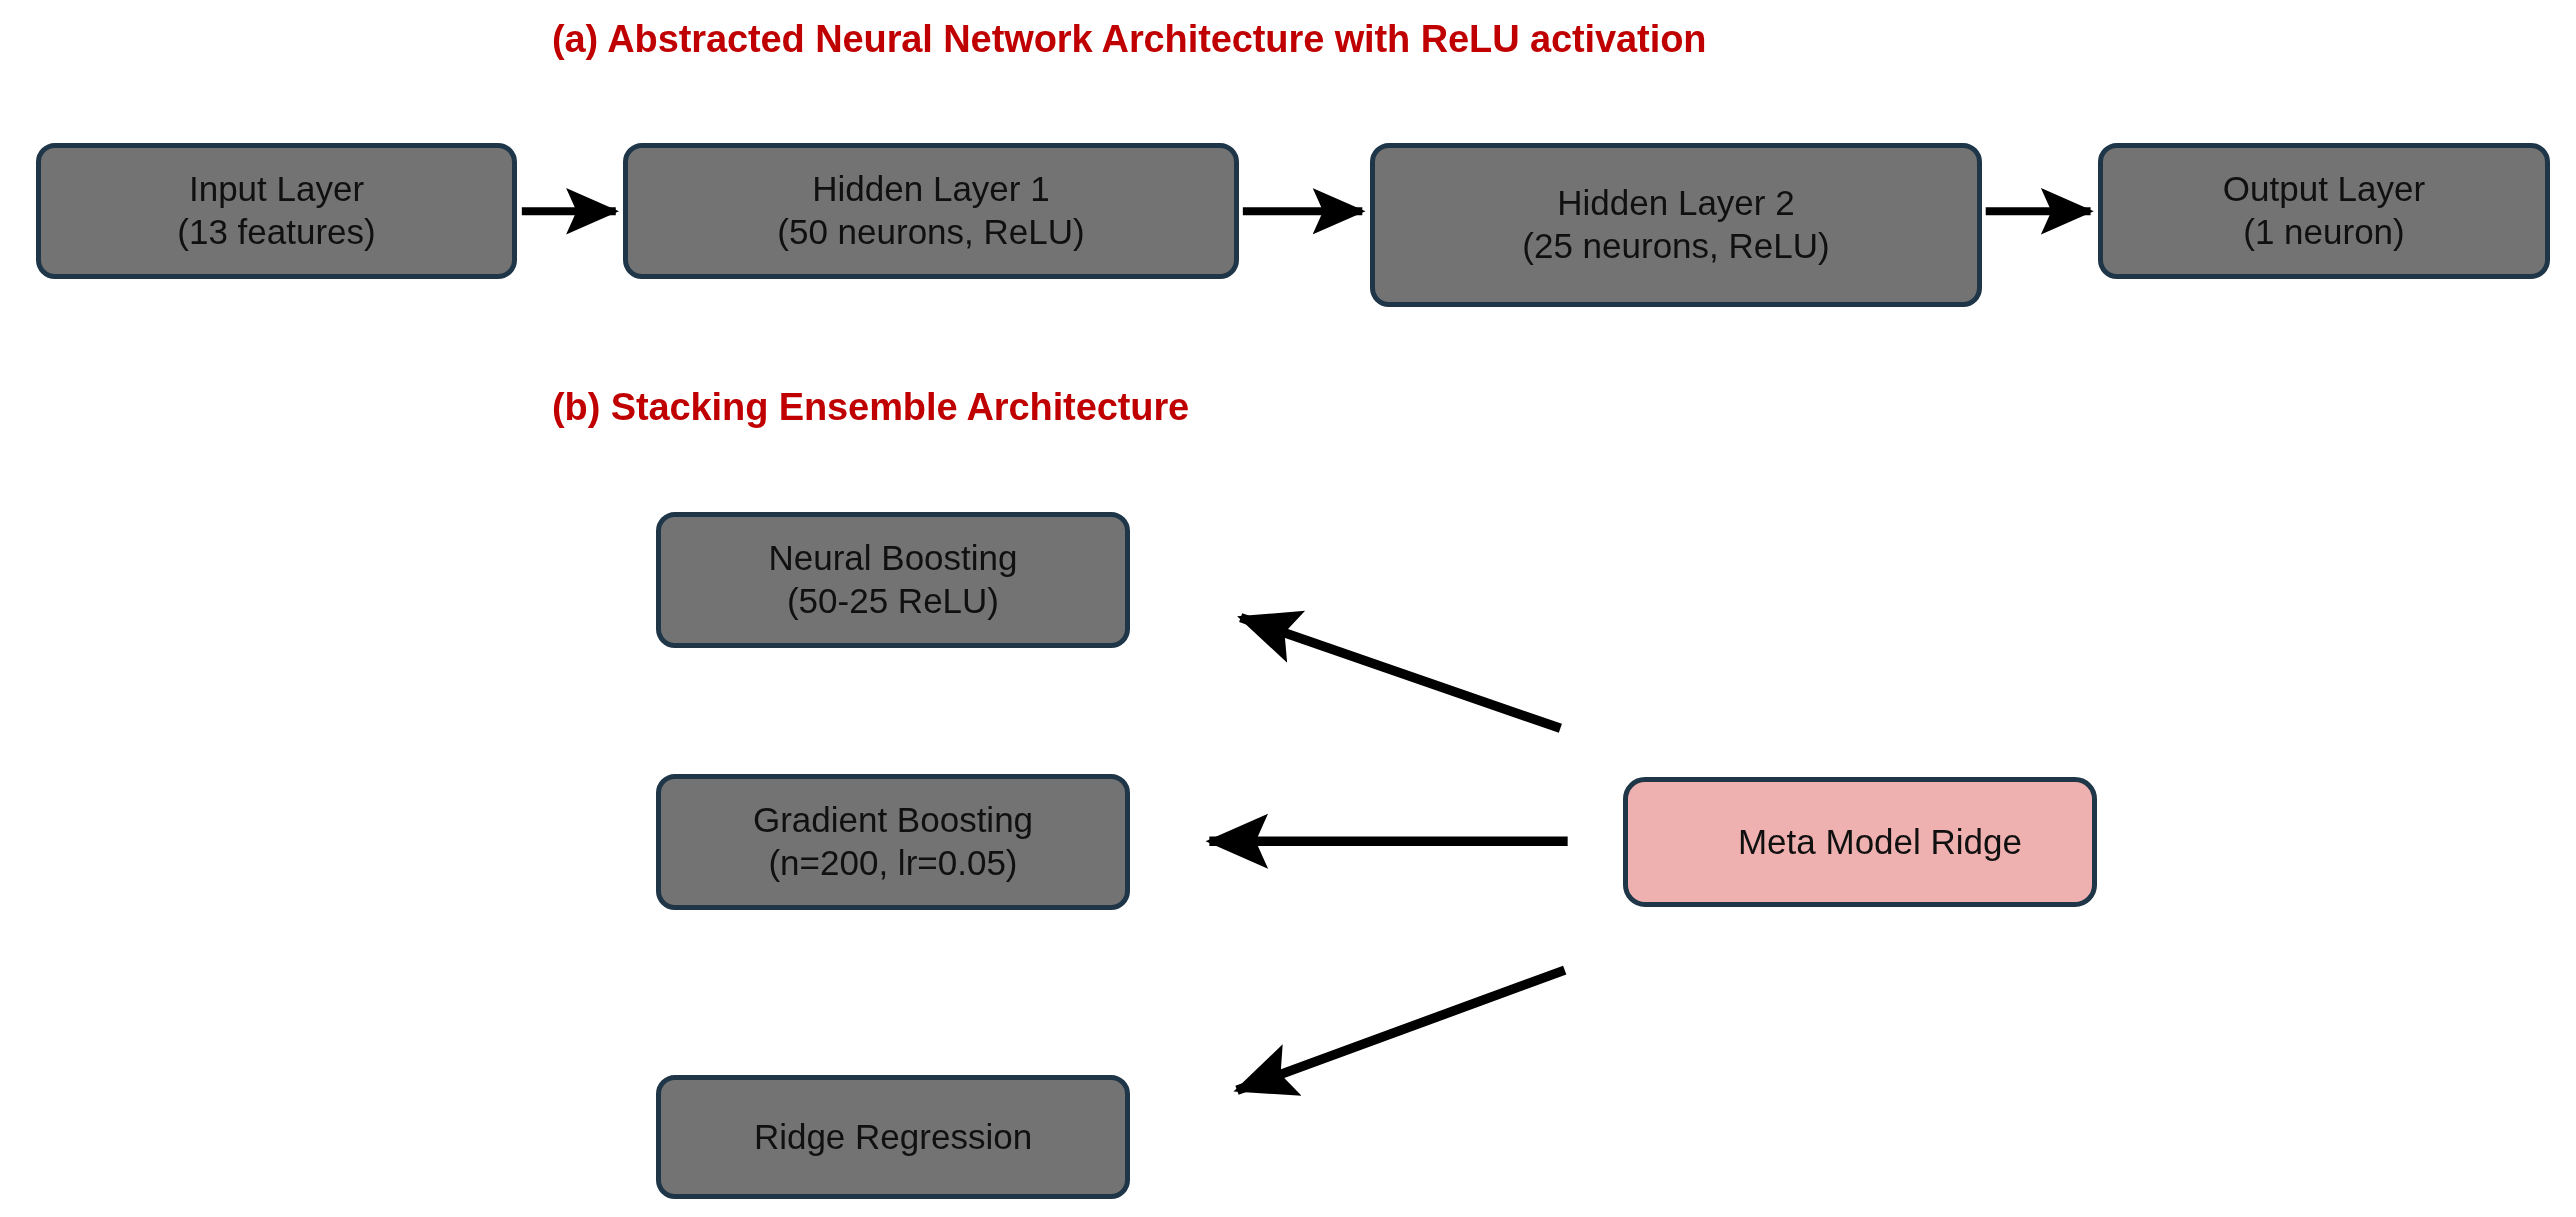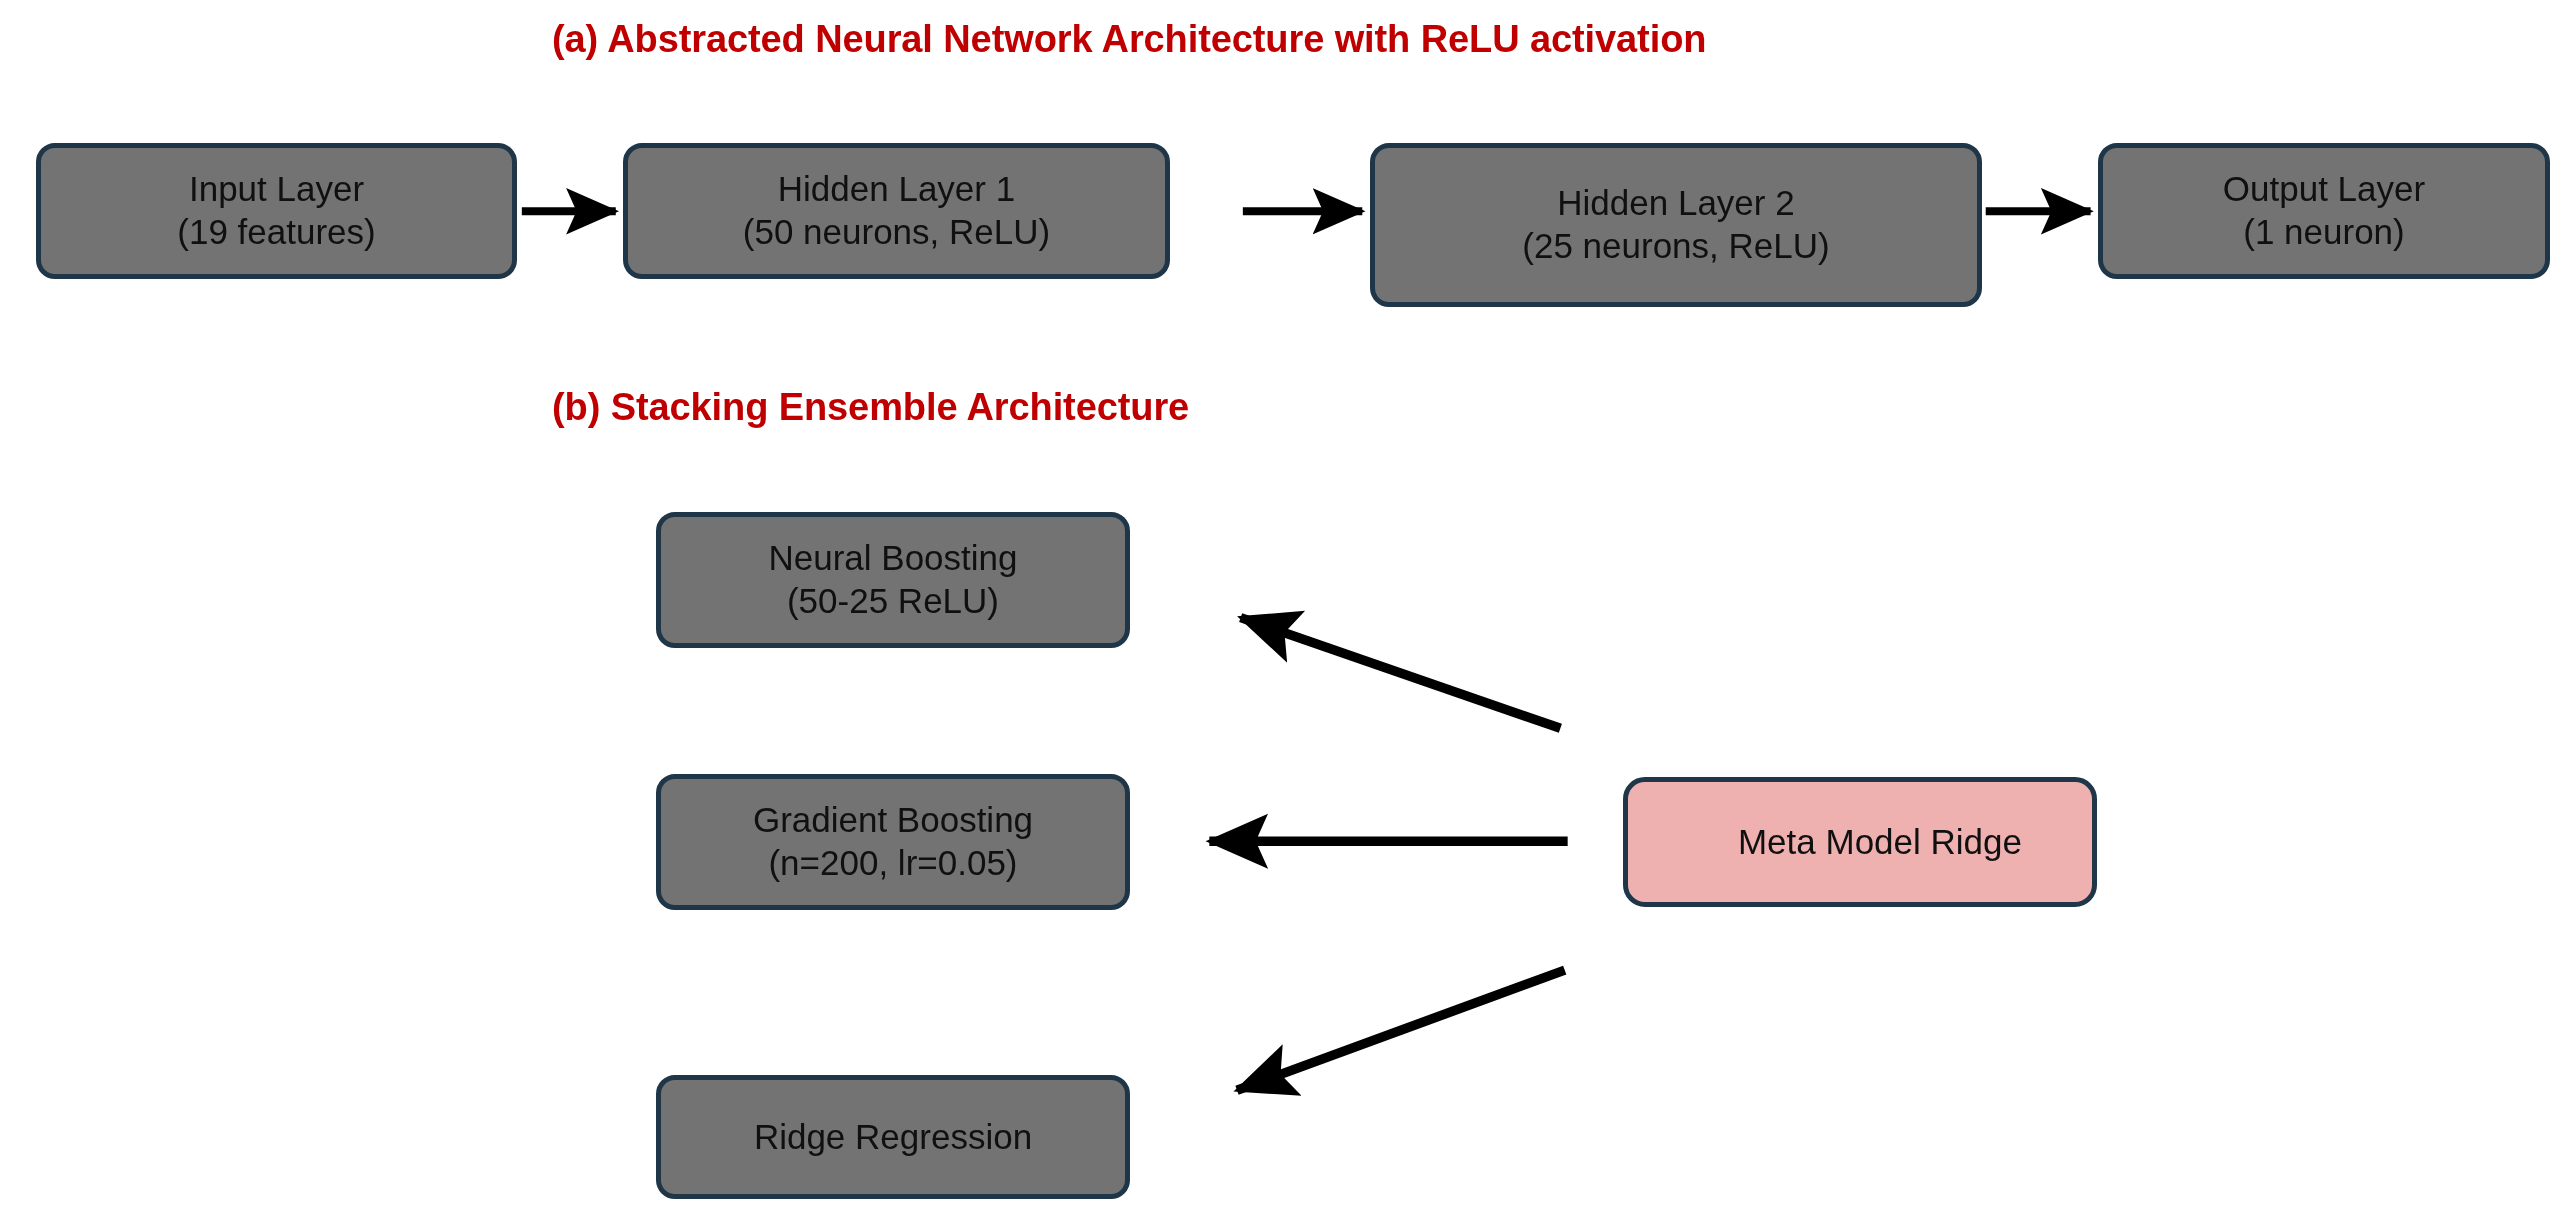--- a/index.html
+++ b/index.html
@@ -52,21 +52,21 @@
     white-space: nowrap;
   }
   .node .line2 { display: block; }
   .node.meta {
     background: #EFB0B0;
     border-radius: 22px;
   }
 
   
   #node-input        { left: 36px;   top: 143px;  width: 481px; height: 136px; }
-  #node-hidden1      { left: 623px;  top: 143px;  width: 547px; height: 136px; }
+  #node-hidden1      { left: 623px;  top: 143px;  width: 616px; height: 136px; }
   #node-hidden2      { left: 1370px; top: 143px;  width: 612px; height: 164px; }
   #node-output       { left: 2098px; top: 143px;  width: 452px; height: 136px; }
 
   
   #node-nn           { left: 656px;  top: 512px;  width: 474px; height: 136px; }
   #node-gb           { left: 656px;  top: 774px; width: 474px; height: 136px; }
   #node-ridge        { left: 656px;  top: 1075px; width: 474px; height: 124px; }
   #node-meta         { left: 1623px; top: 777px; width: 474px; height: 130px; padding-left: 40px; }
 
   
@@ -80,21 +80,21 @@
 </style>
 </head>
 <body>
 
 <div id="canvas">
 
   <div class="section-title" id="title-a">(a) Abstracted Neural Network Architecture with ReLU activation</div>
 
   <div class="node" id="node-input">
     <span>Input Layer</span>
-    <span class="line2">(19 features)</span>
+    <span class="line2">(13 features)</span>
   </div>
 
   <div class="node" id="node-hidden1">
     <span>Hidden Layer 1</span>
     <span class="line2">(50 neurons, ReLU)</span>
   </div>
 
   <div class="node" id="node-hidden2">
     <span>Hidden Layer 2</span>
     <span class="line2">(25 neurons, ReLU)</span>

